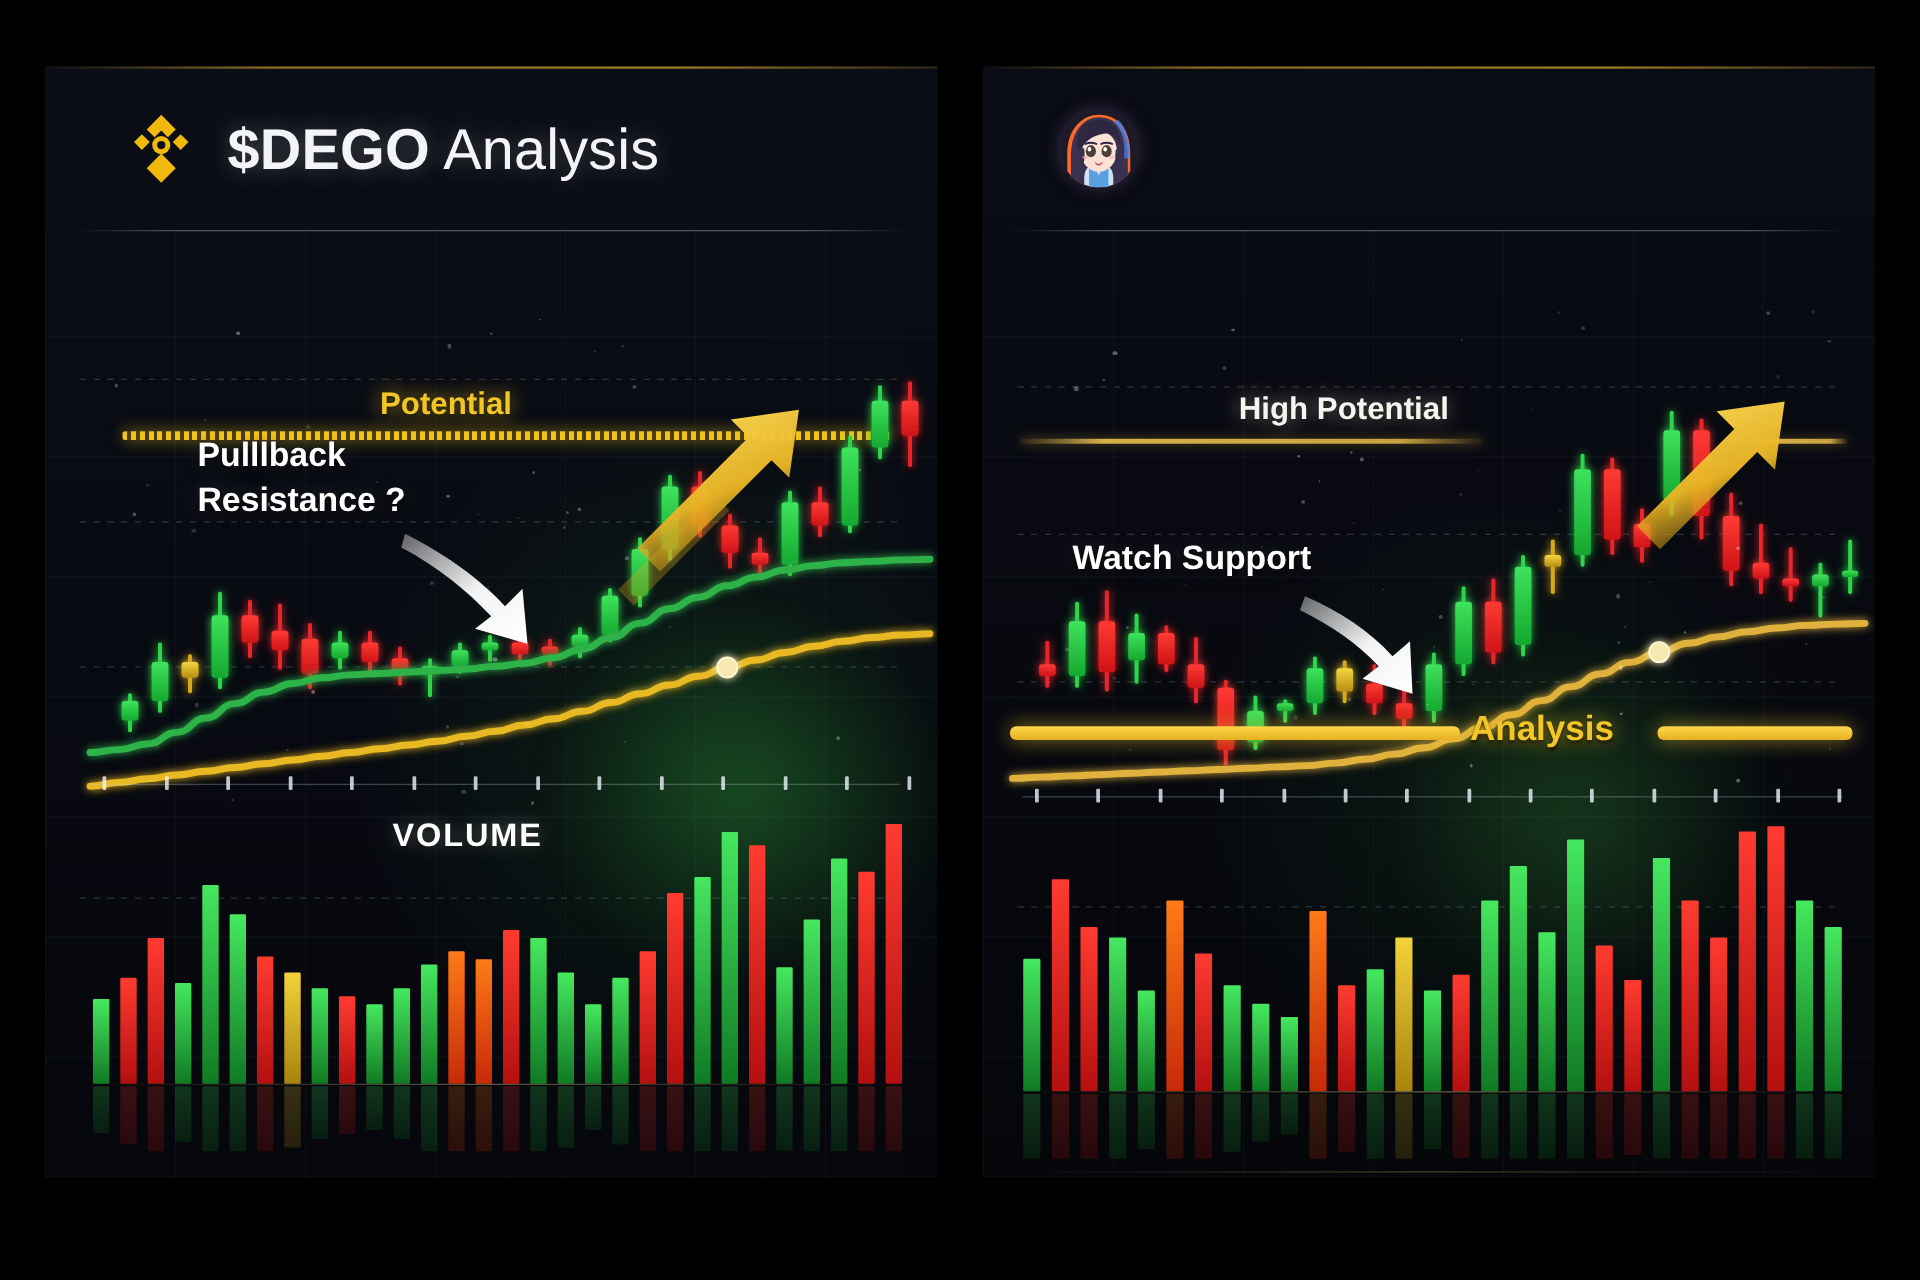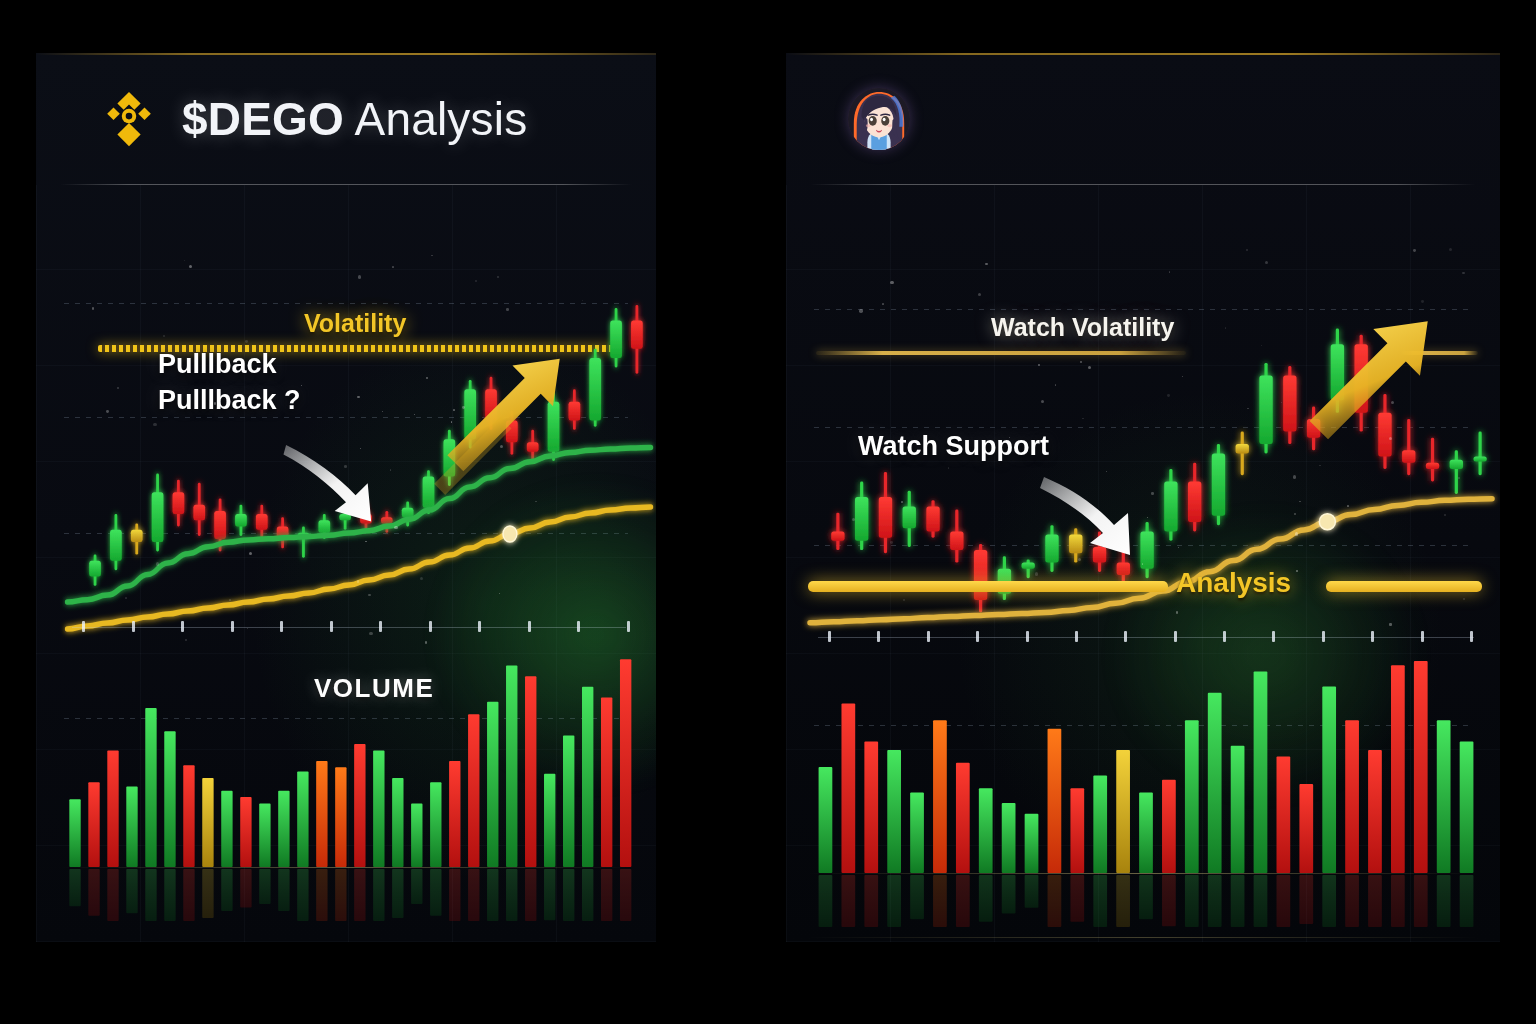--- a/index.html
+++ b/index.html
@@ -11,21 +11,21 @@
 
   
   .panel{
     position:absolute; top:53px; height:889px;
     background:
       radial-gradient(ellipse 60% 50% at 72% 62%, rgba(30,110,40,.20), rgba(0,0,0,0) 62%),
       linear-gradient(180deg,#0b0e16 0%, #080a11 55%, #05070c 100%);
     overflow:hidden;
     box-shadow:0 0 40px rgba(0,0,0,.9);
   }
-  .panel.left{ left:36px; width:620px; }
+  .panel.left{ left:36px; width:714px; }
   .panel.right{ left:786px; width:714px; }
   .panel.right{
     background:
       radial-gradient(ellipse 55% 45% at 58% 66%, rgba(40,110,45,.17), rgba(0,0,0,0) 62%),
       linear-gradient(180deg,#0a0c14 0%, #07090f 55%, #04060a 100%);
   }
   .panel::after{ 
     content:""; position:absolute; left:0; right:0; top:0; height:2px;
     background:linear-gradient(90deg, rgba(230,170,30,0) 0%, rgba(235,180,40,.55) 25%, rgba(235,180,40,.65) 70%, rgba(230,170,30,.15) 100%);
   }
@@ -124,21 +124,21 @@
       <div class="grid"></div>
 
       <div class="dashline" style="top:118px"></div>
       <div class="dashline" style="top:232px"></div>
       <div class="dashline" style="top:348px"></div>
 
       <div style="position:absolute;left:400px;top:300px;width:320px;height:300px;border-radius:50%;
                   background:radial-gradient(ellipse at center, rgba(60,210,70,.26), rgba(40,160,50,.08) 55%, rgba(0,0,0,0) 75%);filter:blur(10px);"></div>
 
       <div class="levelline dashed" style="left:62px; right:38px; top:160px;"></div>
-      <div class="lvl-label gold" style="left:268px; top:124px;">Volatility</div>
+      <div class="lvl-label gold" style="left:268px; top:124px;">Potential</div>
 
       <svg class="svgfull" viewBox="0 0 714 757" preserveAspectRatio="none">
         <defs>
           <linearGradient id="gUp" x1="0" y1="0" x2="0" y2="1">
             <stop offset="0%" stop-color="#3ee35c"></stop>
               <stop offset="100%" stop-color="#15a82f"></stop>
           </linearGradient>
           <linearGradient id="gDn" x1="0" y1="0" x2="0" y2="1">
             <stop offset="0%" stop-color="#ff3a33"></stop>
               <stop offset="100%" stop-color="#cf1418"></stop>
@@ -227,21 +227,21 @@
         <g transform="translate(548,198) rotate(-45)">
           <path d="M-92 -13 L34 -13 L34 -33 L78 0 L34 33 L34 13 L-92 13 Z" fill="url(#arrGoldL)" opacity="0.97"></path>
         </g>
         <g transform="translate(520,238) rotate(-45)" opacity=".30">
           <path d="M-78 -9 L30 -9 L30 -9 L30 9 L-78 9 Z" fill="#e0ab20"></path>
         </g>
       </svg>
 
       <div class="note" style="left:122px; top:162px;">
         <div>Pulllback</div>
-        <div>Pulllback ?</div>
+        <div>Resistance ?</div>
       </div>
       <svg class="svgfull" viewBox="0 0 714 757">
         <defs>
           <linearGradient id="whArrL" x1="0" y1="0" x2="1" y2="1">
             <stop offset="0%" stop-color="#ffffff" stop-opacity=".35"></stop>
             <stop offset="55%" stop-color="#f3f3f3"></stop>
             <stop offset="100%" stop-color="#ffffff"></stop>
           </linearGradient>
         </defs>
         <path d="M288 242 C 320 258, 348 278, 368 300 L 382 286 L 386 330 L 344 318 L 357 308 C 338 288, 314 268, 285 253 Z" fill="url(#whArrL)"></path>
@@ -259,21 +259,21 @@
           <div class="tickmark" style="left: 392.769px; top: 436px;"></div>
           <div class="tickmark" style="left: 442.308px; top: 436px;"></div>
           <div class="tickmark" style="left: 491.846px; top: 436px;"></div>
           <div class="tickmark" style="left: 541.385px; top: 436px;"></div>
           <div class="tickmark" style="left: 590.923px; top: 436px;"></div>
           <div class="tickmark" style="left: 640.462px; top: 436px;"></div>
           <div class="tickmark" style="left: 690px; top: 436px;"></div>
         </div>
 
       <div class="dashline" style="top:533px"></div>
-      <div class="vol-label" style="left:278px; top:488px;">VOLUME</div>
+      <div class="vol-label" style="left:278px; top:468px;">VOLUME</div>
       <svg class="svgfull" viewBox="0 0 714 757" preserveAspectRatio="none">
         <defs>
           <linearGradient id="vG" x1="0" y1="0" x2="0" y2="1">
               <stop offset="0%" stop-color="#46e85f"></stop>
               <stop offset="100%" stop-color="#107a23"></stop>
             </linearGradient>
           <linearGradient id="vR" x1="0" y1="0" x2="0" y2="1">
               <stop offset="0%" stop-color="#ff3b30"></stop>
               <stop offset="100%" stop-color="#b3100f"></stop>
             </linearGradient>
@@ -438,21 +438,21 @@
 
       <div class="dashline" style="top:124px"></div>
       <div class="dashline" style="top:242px"></div>
       <div class="dashline" style="top:360px"></div>
 
       <div style="position:absolute;left:330px;top:330px;width:300px;height:280px;border-radius:50%;
                   background:radial-gradient(ellipse at center, rgba(70,200,70,.18), rgba(40,150,45,.06) 55%, rgba(0,0,0,0) 75%);filter:blur(12px);"></div>
 
       <div class="levelline thin" style="left:30px; width:370px; top:166px;"></div>
       <div class="levelline thin" style="left:615px; right:22px; top:166px;"></div>
-      <div class="lvl-label white" style="left:205px; top:128px;">Watch Volatility</div>
+      <div class="lvl-label white" style="left:205px; top:128px;">High Potential</div>
 
       <svg class="svgfull" viewBox="0 0 714 757" preserveAspectRatio="none">
         <defs>
           <filter id="softGlowR" x="-60%" y="-60%" width="220%" height="220%">
             <feGaussianBlur stdDeviation="3.2" result="b"></feGaussianBlur>
             <feMerge>
                 <feMergeNode in="b"></feMergeNode>
                 <feMergeNode in="SourceGraphic"></feMergeNode>
               </feMerge>
           </filter>

